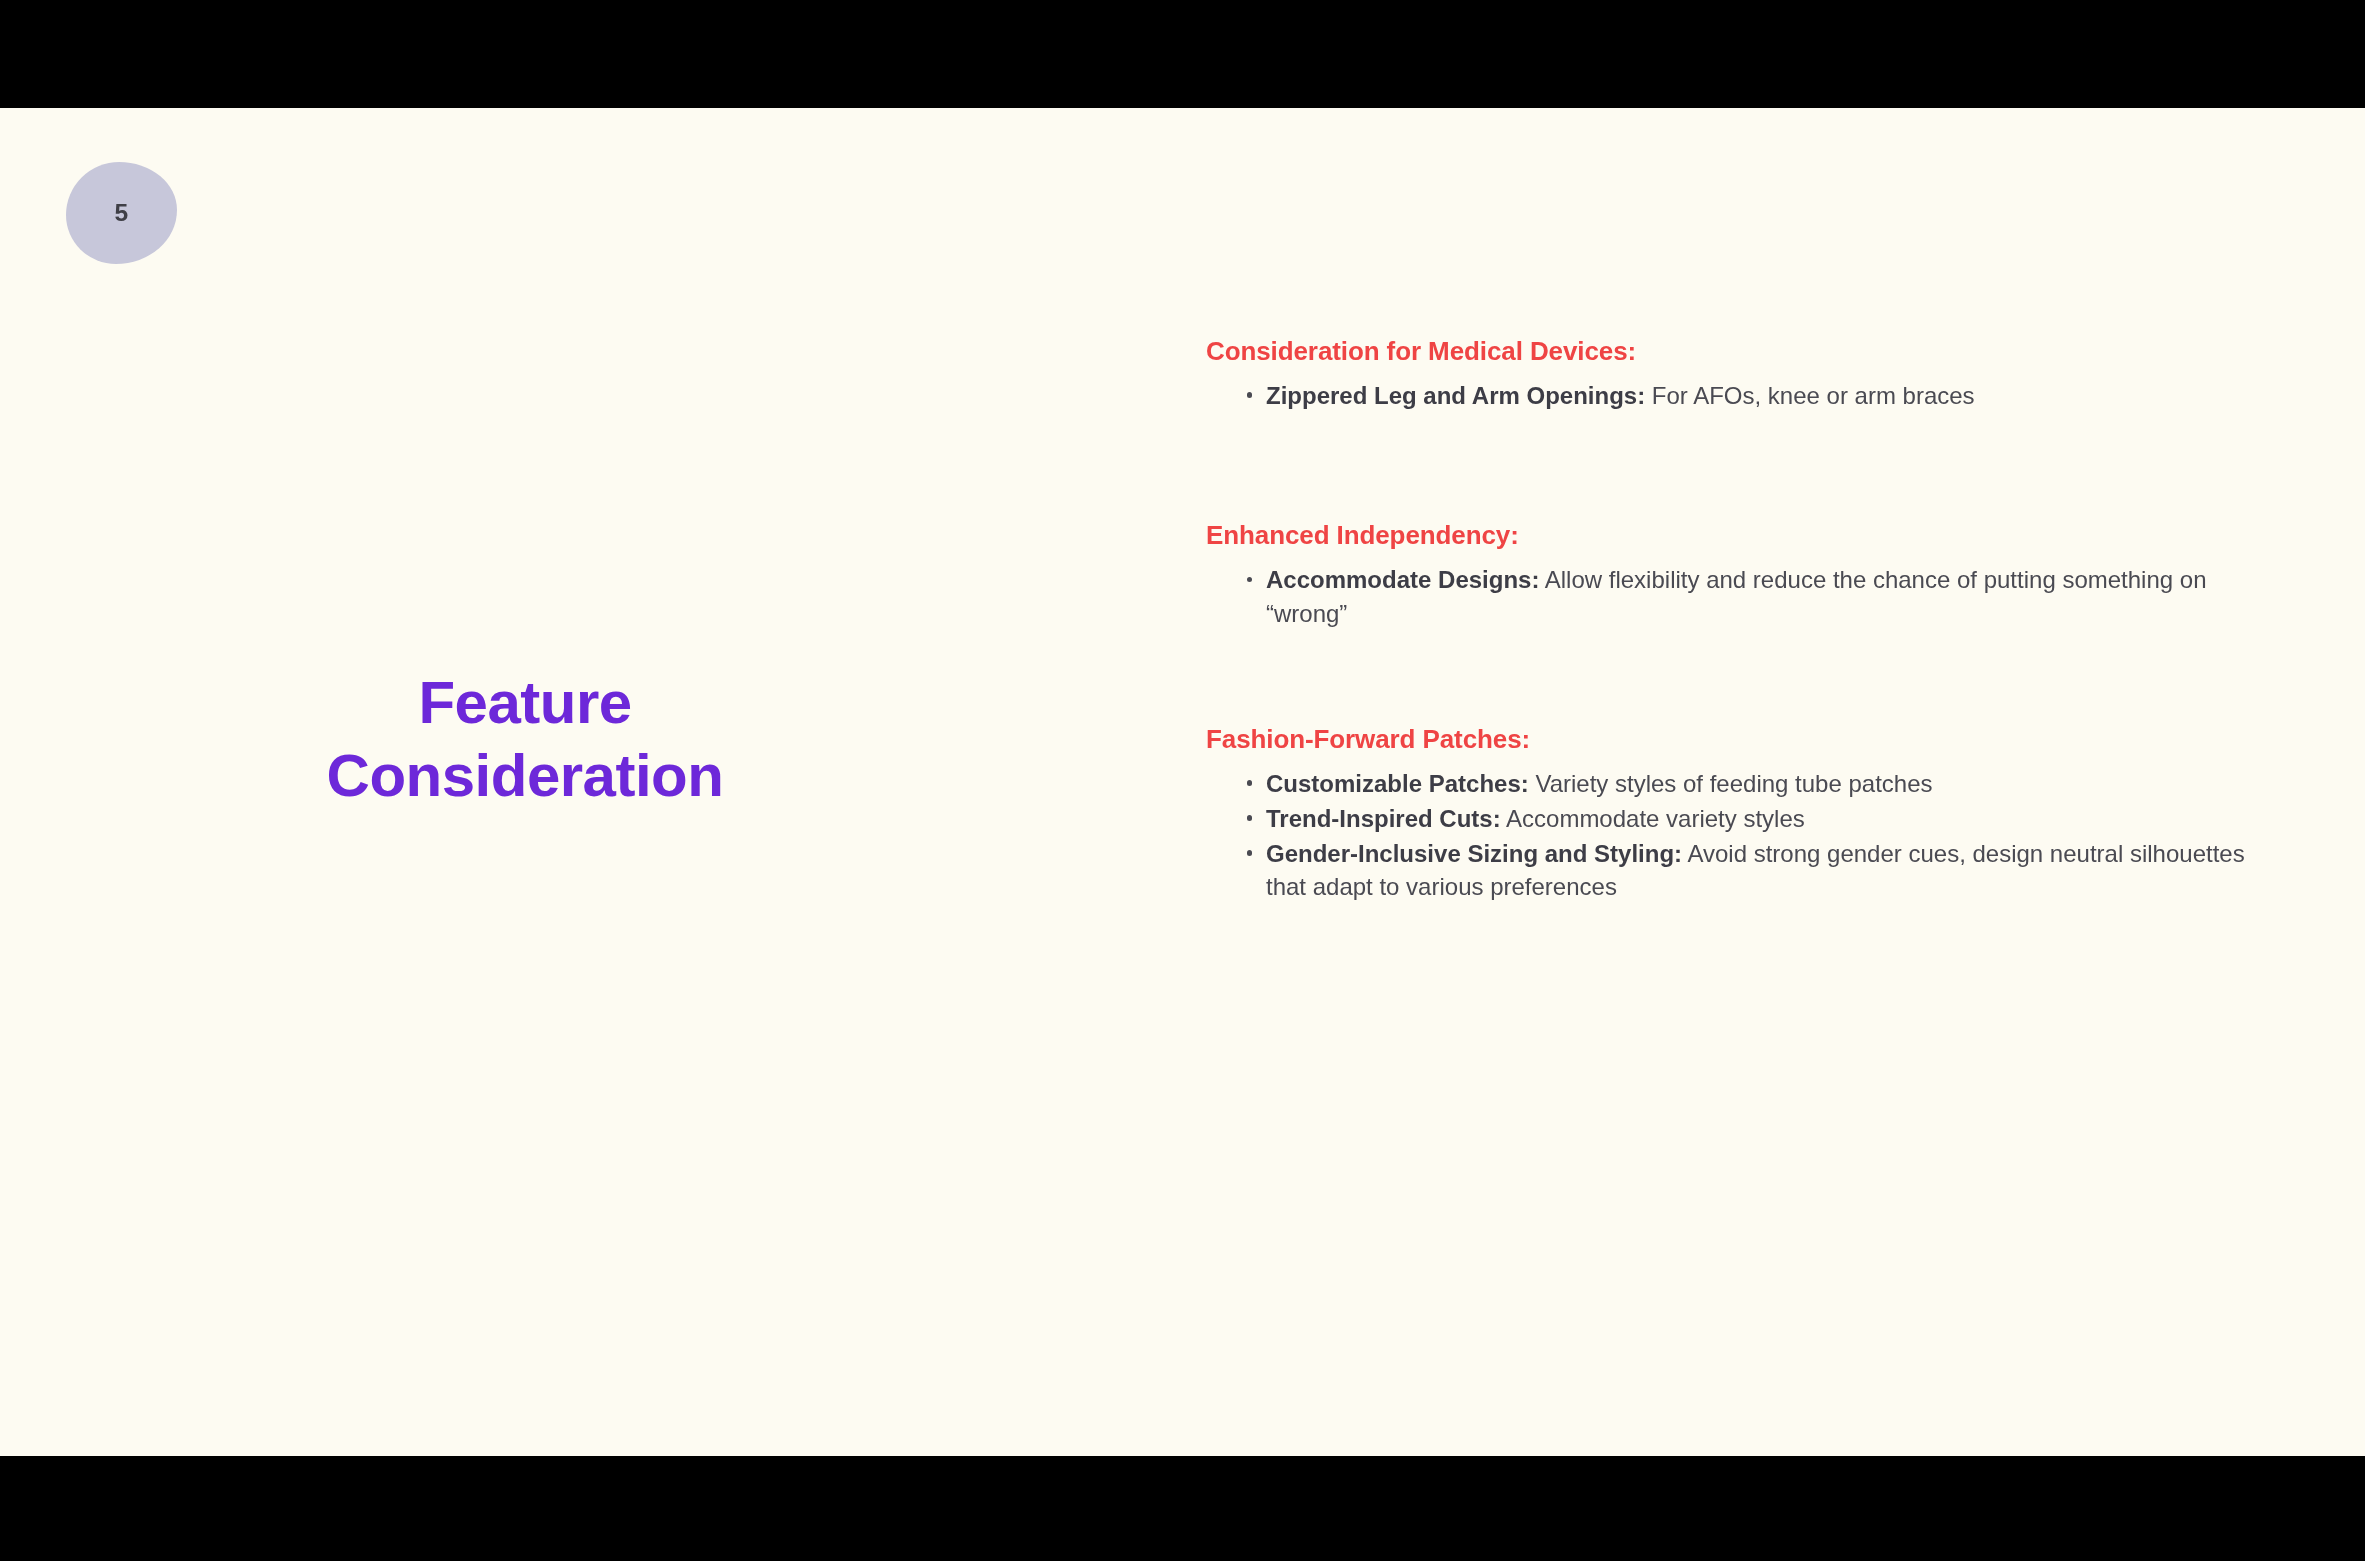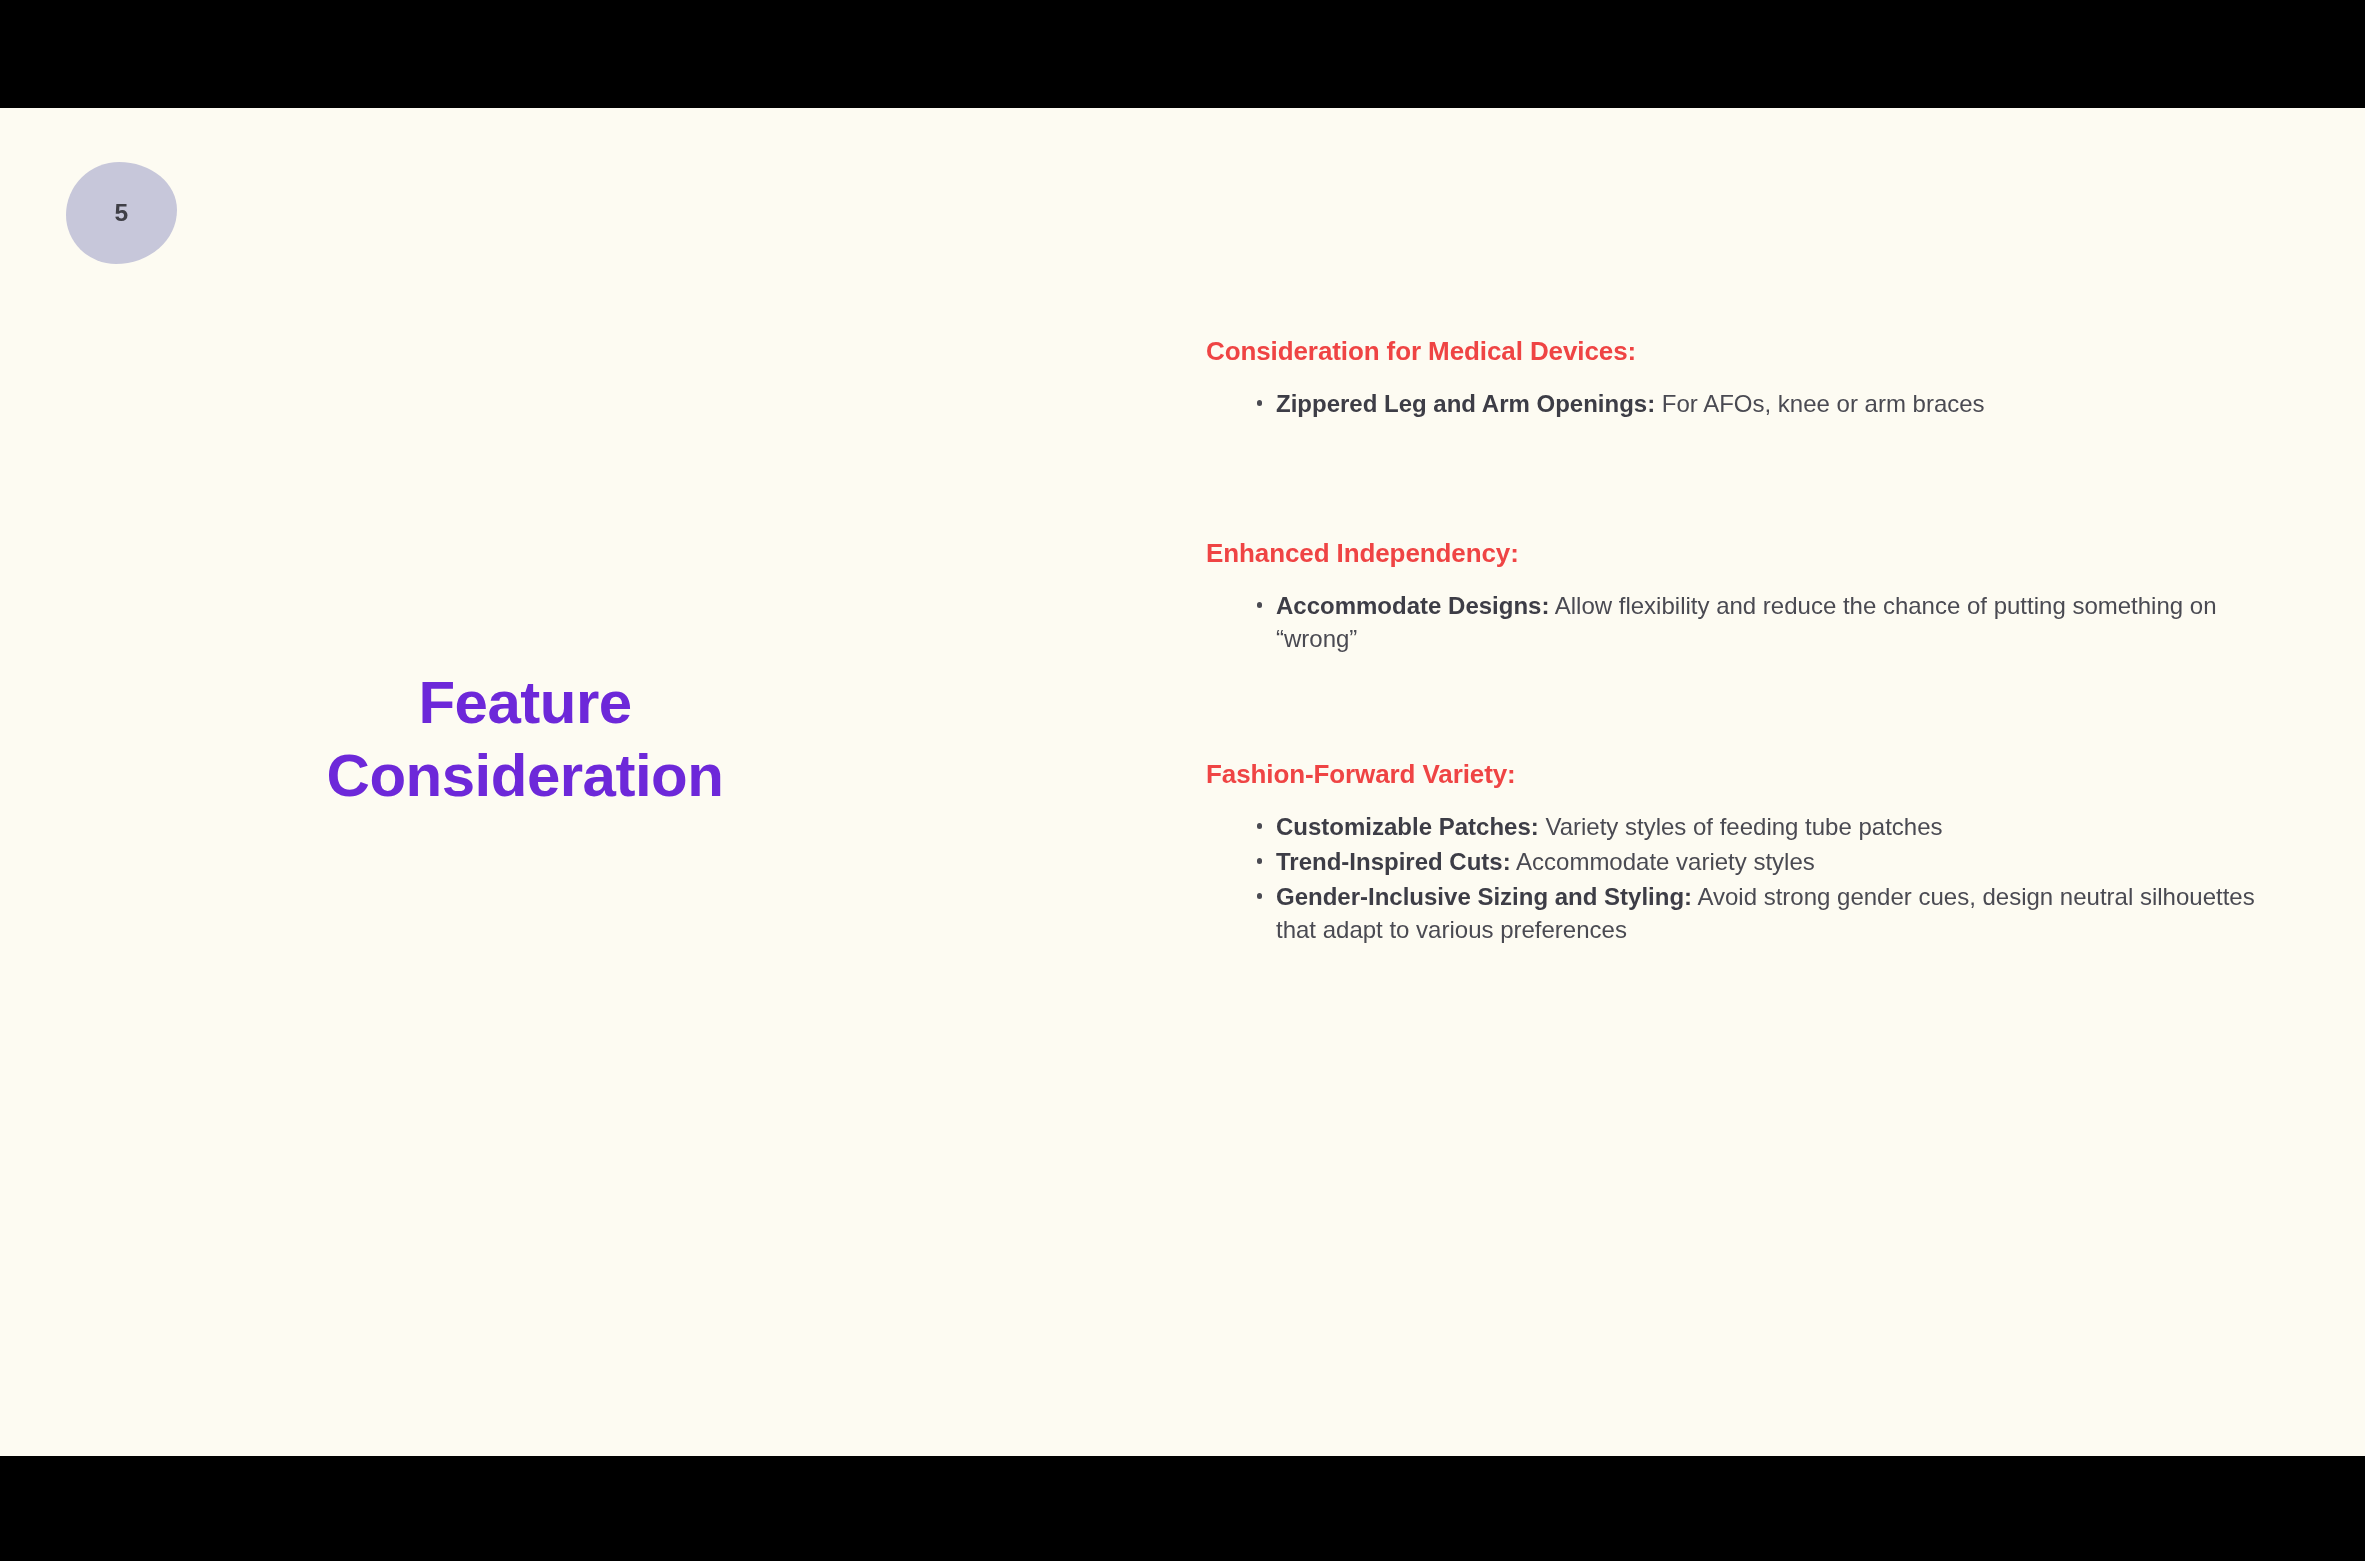--- a/index.html
+++ b/index.html
@@ -82,21 +82,21 @@
   .section-heading {
     font-size: 26px;
     font-weight: 700;
     color: #ef4444;
     letter-spacing: -0.1px;
     margin: 0 0 10.4px 0;
     line-height: 1.3;
   }
   .bullet-list {
     list-style: none;
-    margin: 18px;
+    margin: 8px;
     padding: 0 0 0 29px;
   }
   .bullet-item {
     position: relative;
     font-size: 24px;
     line-height: 1.38;
     color: #4a4a52;
     margin-bottom: 1.9px;
     padding-left: 23px;
   }
@@ -150,21 +150,21 @@
         <ul class="bullet-list">
           <li class="bullet-item">
             <span class="bullet-lead">Accommodate Designs:</span><span> Allow flexibility and reduce the chance of putting something on “wrong”</span>
           </li>
         </ul>
       </div>
 
       <div class="spacer-md"></div>
 
       <div class="section">
-        <div class="section-heading">Fashion-Forward Variety:</div>
+        <div class="section-heading">Fashion-Forward Patches:</div>
         <ul class="bullet-list">
           <li class="bullet-item">
             <span class="bullet-lead">Customizable Patches:</span><span> Variety styles of feeding tube patches</span>
           </li>
           <li class="bullet-item">
             <span class="bullet-lead">Trend-Inspired Cuts:</span><span> Accommodate variety styles</span>
           </li>
           <li class="bullet-item">
             <span class="bullet-lead">Gender-Inclusive Sizing and Styling:</span><span> Avoid strong gender cues, design neutral silhouettes that adapt to various preferences</span>
           </li>

